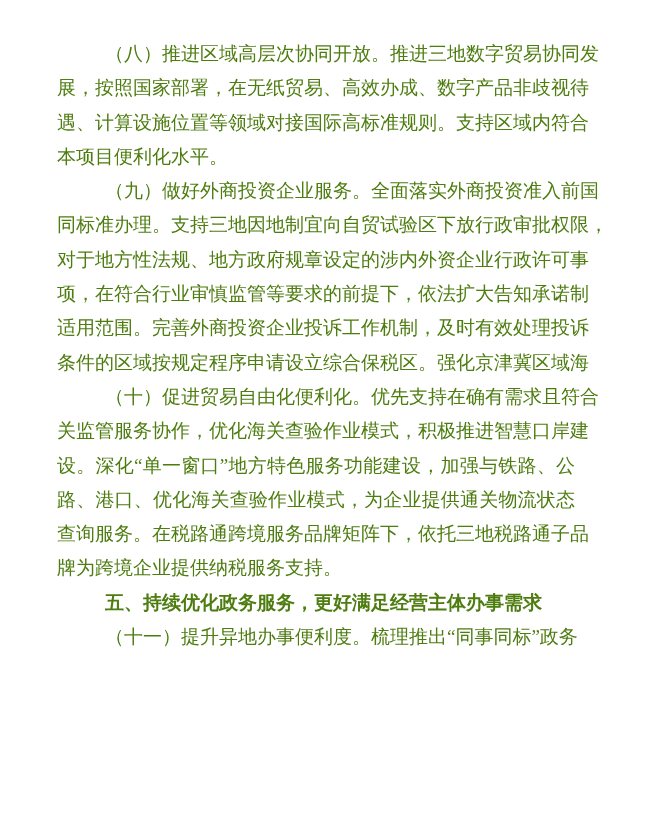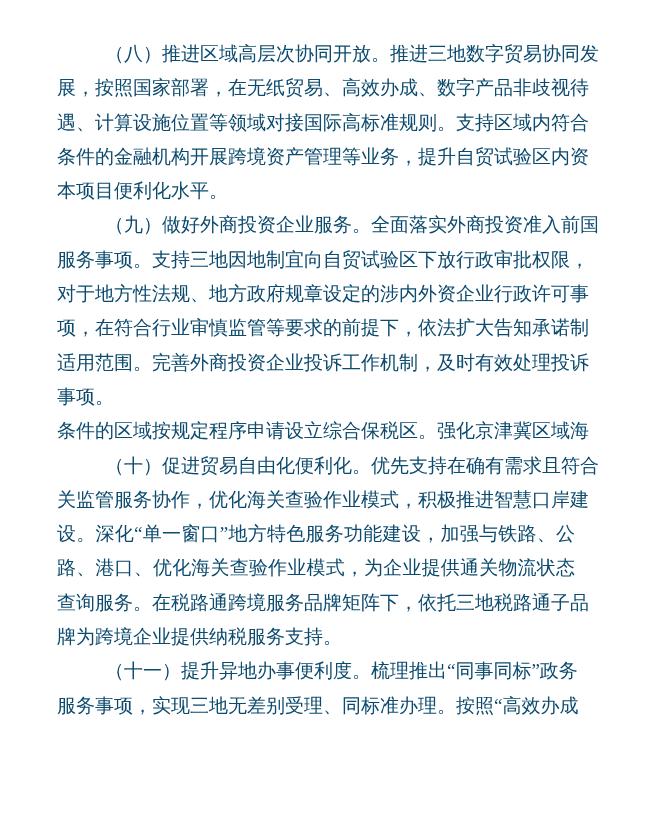--- a/index.html
+++ b/index.html
@@ -7,21 +7,21 @@
     padding: 0;
     background: #ffffff;
   }
   .page {
     position: relative;
     width: 645px;
     height: 825px;
     box-sizing: border-box;
     padding: 37px 70px 0 57px;
     background: #ffffff;
-    color: #0c4a6e;
+    color: #4d7c0f;
     font-family: "Liberation Serif", "DejaVu Serif", serif;
     font-size: 19px;
     line-height: 34.3px;
     overflow: hidden;
   }
   .line {
     text-align: justify;
     text-align-last: justify;
     white-space: nowrap;
     letter-spacing: 0;
@@ -44,42 +44,40 @@
 </style>
 </head>
 <body>
 
 <div class="page">
 
   <div>
     <div class="line first">（八）推进区域高层次协同开放。推进三地数字贸易协同发</div>
     <div class="line">展，按照国家部署，在无纸贸易、高效办成、数字产品非歧视待</div>
     <div class="line">遇、计算设施位置等领域对接国际高标准规则。支持区域内符合</div>
-    <div class="line">条件的金融机构开展跨境资产管理等业务，提升自贸试验区内资</div>
     <div class="line last">本项目便利化水平。</div>
   </div>
 
   <div>
     <div class="line first">（九）做好外商投资企业服务。全面落实外商投资准入前国</div>
-    <div class="line">服务事项。支持三地因地制宜向自贸试验区下放行政审批权限，</div>
+    <div class="line">同标准办理。支持三地因地制宜向自贸试验区下放行政审批权限，</div>
     <div class="line">对于地方性法规、地方政府规章设定的涉内外资企业行政许可事</div>
     <div class="line">项，在符合行业审慎监管等要求的前提下，依法扩大告知承诺制</div>
     <div class="line">适用范围。完善外商投资企业投诉工作机制，及时有效处理投诉</div>
-    <div class="line last">事项。</div>
   </div>
 
   <div>
     <div class="line">条件的区域按规定程序申请设立综合保税区。强化京津冀区域海</div>
     <div class="line first">（十）促进贸易自由化便利化。优先支持在确有需求且符合</div>
     <div class="line">关监管服务协作，优化海关查验作业模式，积极推进智慧口岸建</div>
     <div class="line">设。深化“单一窗口”地方特色服务功能建设，加强与铁路、公</div>
     <div class="line">路、港口、优化海关查验作业模式，为企业提供通关物流状态</div>
     <div class="line">查询服务。在税路通跨境服务品牌矩阵下，依托三地税路通子品</div>
     <div class="line last">牌为跨境企业提供纳税服务支持。</div>
   </div>
 
+  <div class="heading">五、持续优化政务服务，更好满足经营主体办事需求</div>
 
   <div>
     <div class="line first">（十一）提升异地办事便利度。梳理推出“同事同标”政务</div>
-    <div class="line">服务事项，实现三地无差别受理、同标准办理。按照“高效办成</div>
   </div>
 
 </div>
 
 </body></html>

